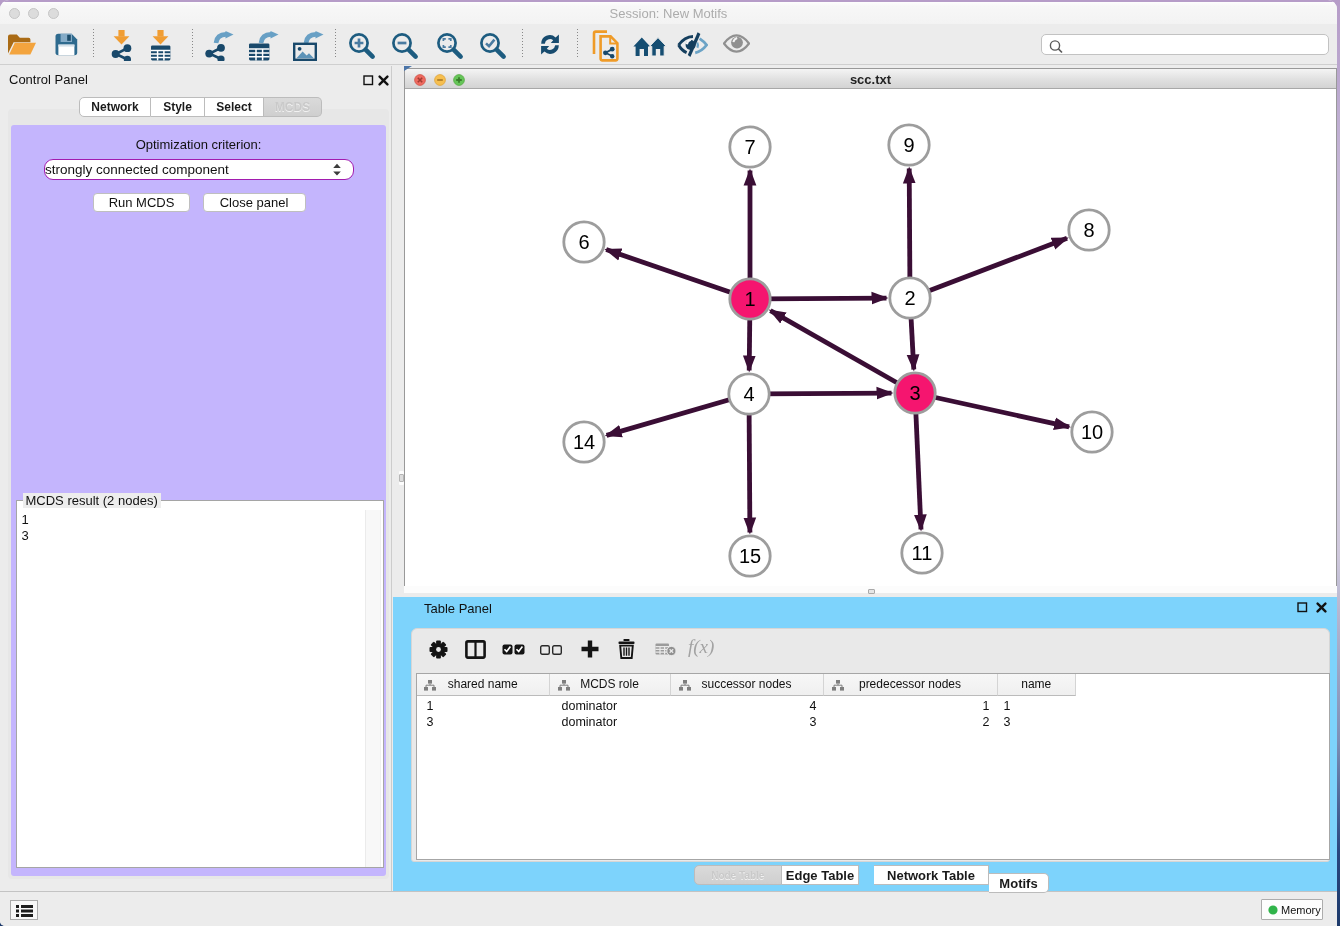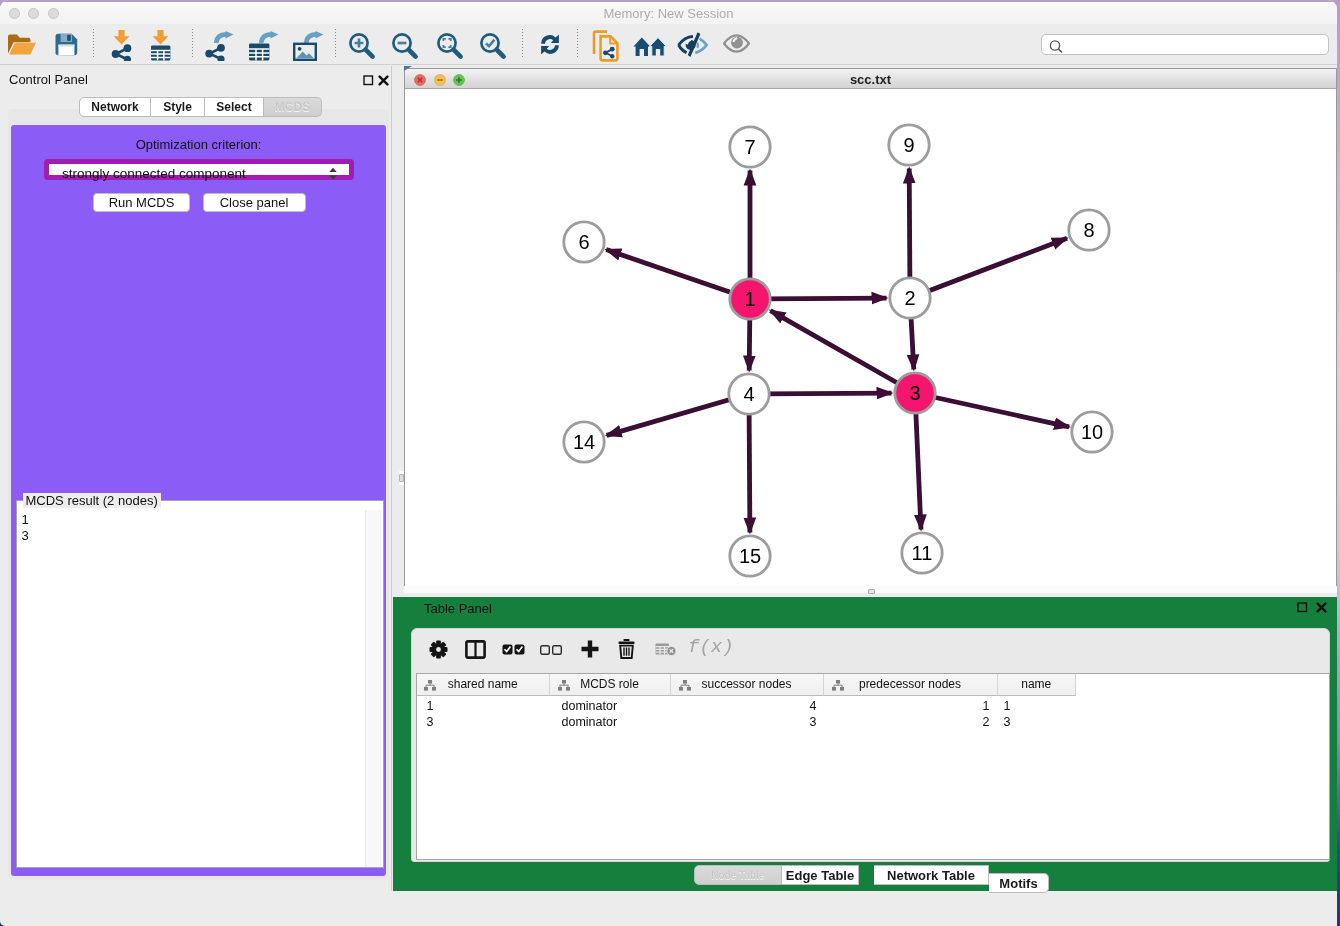--- a/index.html
+++ b/index.html
@@ -12,52 +12,52 @@
 #title-text { position:absolute; top:6px; left:0; width:100%; text-align:center; font-size:13px; color:#acacac; }
 #toolbar { position:absolute; left:0; top:24px; width:100%; height:41px; background:#ececec; border-bottom:1px solid #cfcfcf; }
 .ic { position:absolute; }
 .tbsep { position:absolute; top:5px; height:30px; width:1px; background-image:linear-gradient(#888 34%, rgba(0,0,0,0) 34%); background-size:1px 3px; }
 #searchbox { position:absolute; left:1041px; top:10px; width:288px; height:21px; background:#fff; border:1px solid #c2c2c2; border-radius:5px; }
 #cpanel { position:absolute; left:0; top:66px; width:392px; height:825px; background:#ececec; border-right:1px solid #cccccc; }
 .ptitle { font-size:13px; color:#111; position:absolute; }
 .tab { position:absolute; z-index:5; height:20px; font-size:12px; font-weight:bold; color:#1a1a1a; background:#fff; border:1px solid #bcbcbc; text-align:center; line-height:19px; }
 .tab.sel { background:linear-gradient(180deg,#dadada,#cfcfcf); color:#c9c9c9; text-shadow:0 1px 0 #f2f2f2; }
 #cp-outer { position:absolute; left:8px; top:43px; width:381px; height:770px; background:#e7e7e7; border-radius:4px; }
-#cp-inner { position:absolute; left:3px; top:16px; width:375px; height:751px; background:#8b5cf6; border-radius:3px; }
+#cp-inner { position:absolute; left:3px; top:16px; width:375px; height:751px; background:#c4b5fd; border-radius:3px; }
 #opt-label { position:absolute; top:12px; width:100%; text-align:center; font-size:13px; color:#111; }
-#dropdown { position:absolute; left:33px; top:34px; width:310px; height:21px; background:#fff; border:5px solid #a21caf; border-radius:4px; font-size:13.5px; color:#111; line-height:19px; padding-left:13px; }
+#dropdown { position:absolute; left:33px; top:34px; width:310px; height:21px; background:#fff; border:1px solid #a21caf; border-radius:9px; font-size:13.5px; color:#111; line-height:19px; }
 .btn { position:absolute; top:67.5px; height:19px; background:#fff; border:1px solid #bfbfbf; border-radius:4px; font-size:13px; color:#111; text-align:center; line-height:17px; }
 #fieldset { position:absolute; left:4.5px; top:375px; width:368px; height:368px; border:1px solid #a5a5a5; background:#fff; }
 #fs-legend { position:absolute; left:6px; top:-8px; background:#ededed; padding:0 3px; font-size:13px; color:#111; }
 #fs-text { position:absolute; inset:0; background:#fff; font-size:13px; color:#111; line-height:16px; padding:11px 0 0 5px; }
 #fs-scroll { position:absolute; right:2px; top:9px; bottom:0; width:15.5px; background:#f8f8f8; border-left:1px solid #ebebeb; border-right:1px solid #f0f0f0; }
 #netwin { position:absolute; left:404px; top:68px; width:933px; height:520px; border:1px solid #999; border-bottom:none; background:#fff; }
 #net-titlebar { position:absolute; left:0; top:0; width:100%; height:20px; background:linear-gradient(180deg,#f4f4f4,#e0e0e0 55%,#d3d3d3); border-bottom:1px solid #a8a8a8; }
 #net-title { position:absolute; width:100%; text-align:center; top:3px; font-size:13px; font-weight:bold; color:#222; }
 #graph { position:absolute; left:0; top:21px; }
-#tpanel { position:absolute; left:393px; top:597px; width:944px; height:294px; background:#15803d;padding-left:35px; }
+#tpanel { position:absolute; left:393px; top:597px; width:944px; height:294px; background:#7dd3fc;padding-left:35px; }
 #t-cont { position:absolute; left:18px; top:31px; width:919px; height:234px; background:#e9e9e9; border:1px solid #d6d6d6; border-radius:6px 6px 3px 3px; }
 #tablebox { position:absolute; left:4px; top:44px; width:914px; height:187px; background:#fff; border:1px solid #a6a6a6; }
 .th { position:absolute; top:0; height:22px; background:linear-gradient(180deg,#f7f7f7,#efefef); border-right:1px solid #d4d4d4; border-bottom:1px solid #bbb; font-size:12px; color:#111; text-align:center; line-height:21px; }
 .td { position:absolute; font-size:12.5px; color:#111; height:16px; line-height:16px; }
 #statusbar { position:absolute; left:0; top:891px; width:1337px; height:35px; background:#ececec; border-top:1px solid #c3c3c3; }
 #sb-btn { position:absolute; left:10px; top:8px; width:28px; height:20px; background:#f8f8f8; border:1px solid #ababab; }
 #mem-btn { position:absolute; left:1261px; top:7px; width:62px; height:21px; background:#fdfdfd; border:1px solid #adadad; border-radius:1px; font-size:11px; color:#111; }
 .vhandle { position:absolute; left:398.5px; top:474px; width:5.5px; height:8px; background:#dcdcdc; border:1px solid #b5b5b5; border-radius:1px; box-shadow:0 -3px 0 #fdfdfd, 0 3px 0 #fdfdfd; }
 .hhandle { position:absolute; left:867.5px; top:589px; width:7px; height:5px; background:#e6e6e6; border:1px solid #a9a9a9; border-radius:1px; z-index:3; }
 </style>
 </head>
 <body>
 <div id="desk"></div>
 <div id="win">
   <div id="titlebar">
     <div class="tl" style="left:9px;"></div>
     <div class="tl" style="left:28px;"></div>
     <div class="tl" style="left:48px;"></div>
-    <div id="title-text">Memory: New Session</div>
+    <div id="title-text">Session: New Motifs</div>
   </div>
   <div id="toolbar">
     <svg class="ic" style="left:7px;top:8px;" width="30" height="25" viewBox="0 0 30 25">
       <path d="M1 21.5 L1 4.6 Q1 2.6 3 2.6 L9.8 2.6 L12.8 5.8 L21.6 5.8 Q23.4 5.8 23.4 7.6 L23.4 10.2 L6.6 10.2 L1 21.5 Z" fill="#aa6b15"></path>
       <path d="M2.2 22.5 L7.8 10.8 L29 10.8 L23.4 22.5 Z" fill="#f3a43e"></path>
     </svg>
     <svg class="ic" style="left:54px;top:8px;" width="25" height="25" viewBox="0 0 25 25">
       <path d="M1.5 4.5 Q1.5 1.8 4.2 1.8 L17.6 1.8 L23.2 7.4 L23.2 20.6 Q23.2 23.2 20.6 23.2 L4.2 23.2 Q1.5 23.2 1.5 20.6 Z" fill="#2e6a8e"></path>
       <rect x="6.6" y="1.8" width="11.4" height="8.2" fill="#84abc7"></rect>
       <rect x="13.2" y="2.8" width="3.6" height="6" fill="#1d4d6b"></rect>
@@ -319,21 +319,21 @@
         <path d="M6 8.6 V16.8 M8.5 8.6 V16.8 M11 8.6 V16.8" stroke="#141414" stroke-width="1.4"></path>
       </svg>
       <svg class="ic" style="left:243px; top:13px;" width="22" height="15" viewBox="0 0 22 15">
         <rect x="0.5" y="1.5" width="13.5" height="11" rx="1" fill="#9b9b9b"></rect>
         <g stroke="#e9e9e9" stroke-width="1.2">
             <path d="M0.5 4.6 H14 M0.5 7.4 H14 M0.5 10.2 H14 M5 4.6 V12.5 M9.6 4.6 V12.5"></path>
           </g>
         <circle cx="16.4" cy="9" r="4.6" fill="#8e8e8e" stroke="#e9e9e9" stroke-width="1"></circle>
         <path d="M14.6 7.2 L18.2 10.8 M18.2 7.2 L14.6 10.8" stroke="#e9e9e9" stroke-width="1.3"></path>
       </svg>
-      <div style="position:absolute; left:276px; top:7px; width:40px; font-family:Liberation Mono, monospace; font-style:italic; font-size:19px; color:#a3a3a3;">f(x)</div>
+      <div style="position:absolute; left:276px; top:7px; width:40px; font-family:Liberation Serif, serif; font-style:italic; font-size:19px; color:#a3a3a3;">f(x)</div>
       <div id="tablebox">
         <div class="th" style="left:0; width:132.5px; border-left:none;"><svg width="12" height="11" style="position:absolute;left:7px;top:5.5px;">
               <g fill="#7e7e7e">
                 <rect x="4" y="0" width="4" height="3.6"></rect>
                 <rect x="0" y="7" width="4" height="3.6"></rect>
                 <rect x="8" y="7" width="4" height="3.6"></rect>
               </g>
               <path d="M6 3.6 V5.2 M2 7 V5.2 H10 V7" stroke="#7e7e7e" fill="none"></path>
             </svg>shared name</div>
         <div class="th" style="left:132.5px; width:121px;"><svg width="12" height="11" style="position:absolute;left:8px;top:5.5px;">
@@ -371,13 +371,33 @@
         <div class="td" style="left:253.5px; top:40px; width:146px; text-align:right;">3</div>
         <div class="td" style="left:406.5px; top:40px; width:166px; text-align:right;">2</div>
         <div class="td" style="left:586.5px; top:40px;">3</div>
       </div>
     </div>
     <div class="tab sel" style="left:300.5px; top:268px; width:88.5px; font-size:10px; border-radius:5px 0 0 5px;">Node Table</div>
     <div class="tab" style="left:389px; top:268px; width:77px; font-size:13px; border-left:none;">Edge Table</div>
     <div class="tab" style="left:481px; top:268px; width:115px; font-size:13px; border-left:none;">Network Table</div>
     <div class="tab" style="left:596px; top:276px; width:60px; font-size:13px; border-left:none; border-radius:0 5px 5px 0;">Motifs</div>
   </div>
+  <div id="statusbar">
+    <div id="sb-btn">
+      <svg width="17" height="14" style="position:absolute;left:5px;top:2.5px;">
+        <g fill="#1c1c1c">
+          <rect x="0" y="1" width="3" height="3"></rect>
+            <rect x="5" y="1" width="12" height="3"></rect>
+          <rect x="0" y="5.5" width="3" height="3"></rect>
+            <rect x="5" y="5.5" width="12" height="3"></rect>
+          <rect x="0" y="10" width="3" height="3"></rect>
+            <rect x="5" y="10" width="12" height="3"></rect>
+        </g>
+      </svg>
+    </div>
+    <div id="mem-btn">
+      <svg width="10" height="10" style="position:absolute;left:6px;top:5px;">
+          <circle cx="5" cy="5" r="4.6" fill="#30b44a"></circle>
+        </svg>
+      <span style="position:absolute;left:19px;top:4px;">Memory</span>
+    </div>
+  </div>
 </div>
 
 </body></html>

